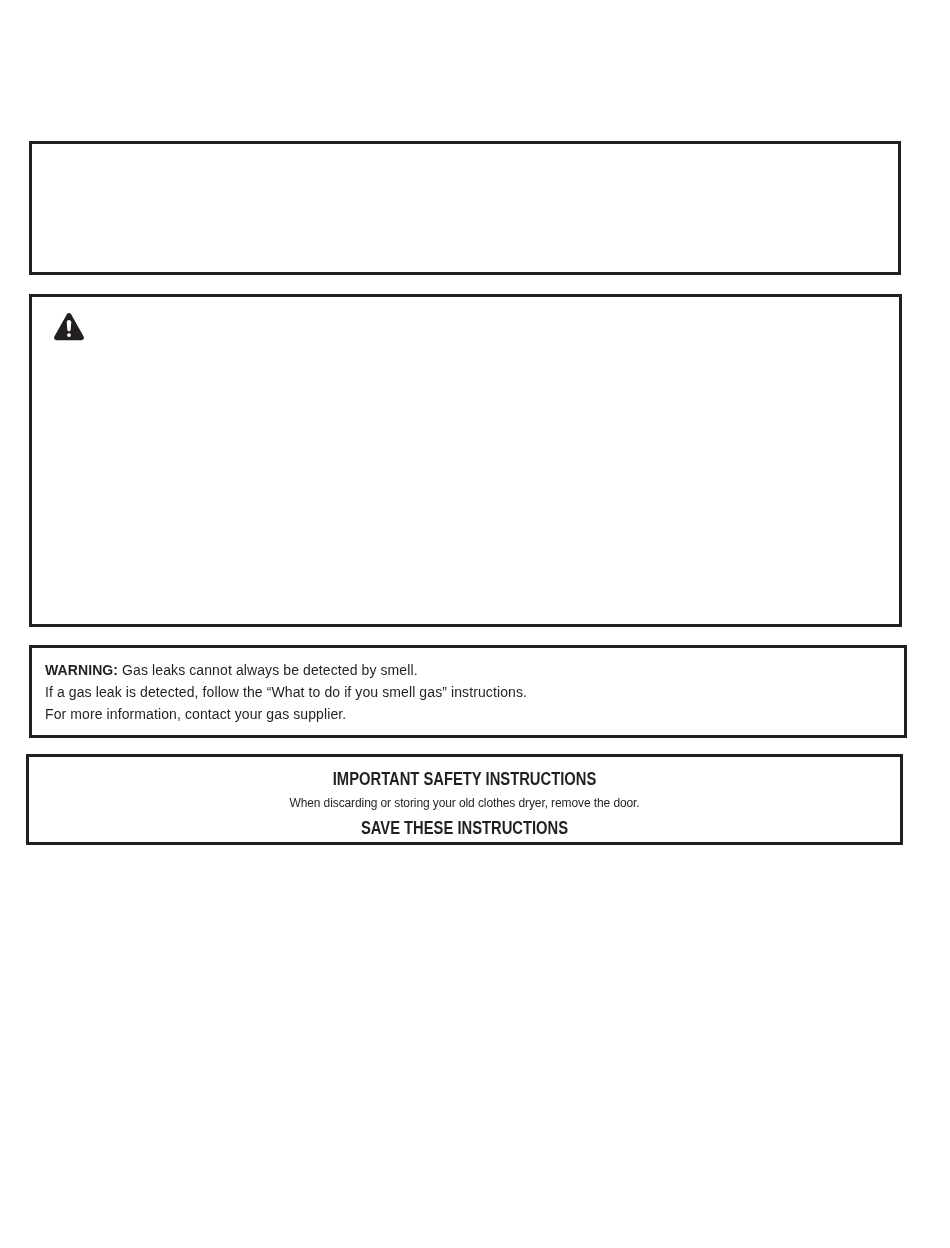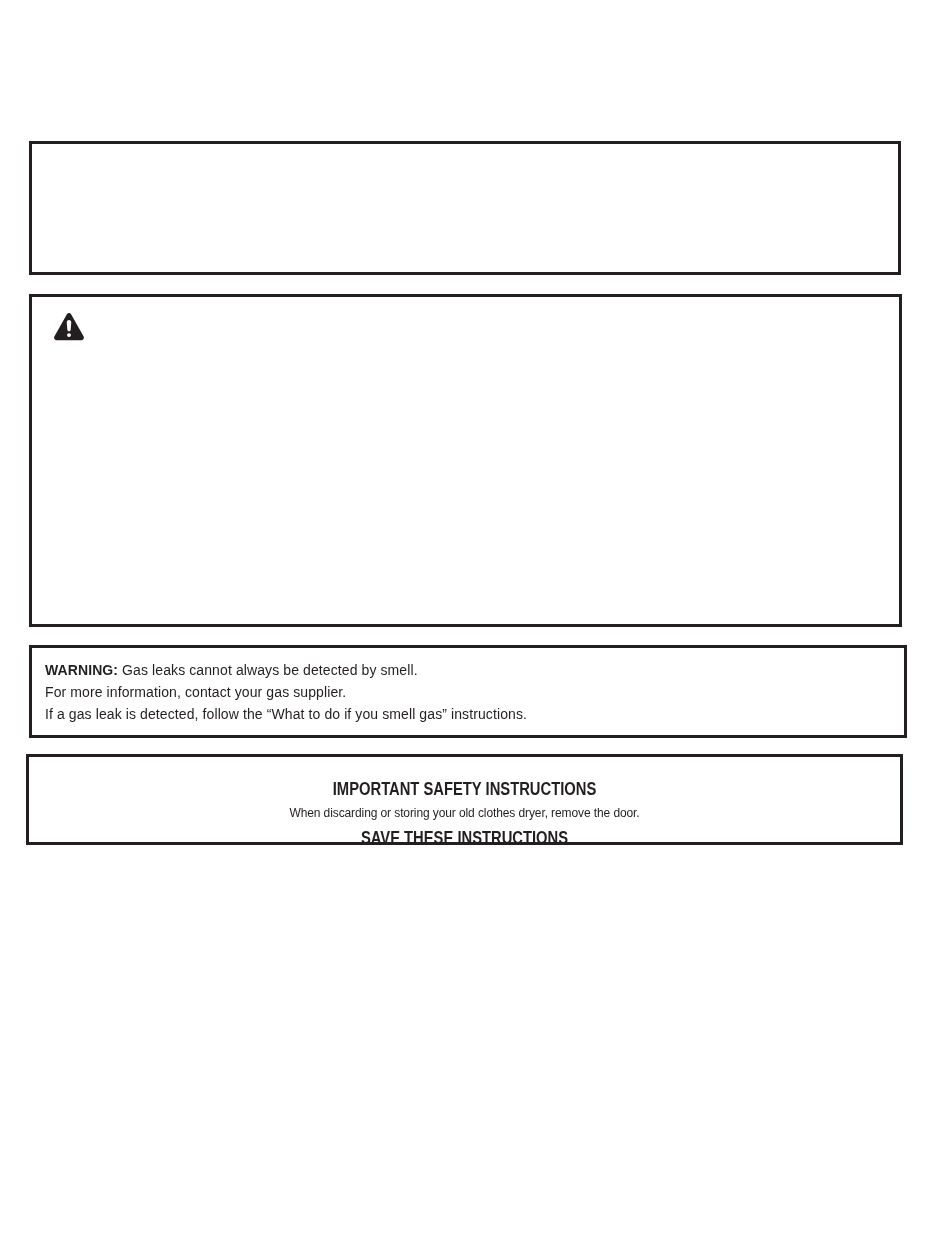--- a/index.html
+++ b/index.html
@@ -57,21 +57,21 @@
     white-space: nowrap;
   }
   .gas-line strong {
     font-weight: bold;
   }
   .box-safety {
     left: 26px;
     top: 754px;
     width: 877px;
     height: 91px;
-    padding-top: 20px;
+    padding-top: 10px;
     text-align: center;
   }
   .safety-title {
     font-weight: bold;
     font-size: 18px;
     line-height: 24px;
     transform: scaleX(0.82);
     transform-origin: 50% 50%;
     white-space: nowrap;
   }
@@ -102,22 +102,22 @@
       <svg width="32" height="29" viewBox="0 0 32 29" aria-hidden="true">
         <path d="M14.05 2.1 L1.35 24.55 c-0.9 1.6 0.25 3.6 2.1 3.6 h25.1 c1.85 0 3-2 2.1-3.6 L17.95 2.1 c-0.9-1.6-3-1.6-3.9 0 Z" fill="#231f20"></path>
         <path d="M16 8.1 c1.3 0 2.35 1.1 2.25 2.4 l-0.58 7.3 c-0.07 0.88-0.81 1.56-1.67 1.56 s-1.6-0.68-1.67-1.56 l-0.58-7.3 C13.65 9.2 14.7 8.1 16 8.1 Z" fill="#ffffff"></path>
         <circle cx="16" cy="23.1" r="1.95" fill="#ffffff"></circle>
       </svg>
     </span>
   </div>
 
   <div class="box box-gas">
     <p class="gas-line"><strong>WARNING:</strong><span> Gas leaks cannot always be detected by smell.</span></p>
+    <p class="gas-line">If a gas leak is detected, follow the “What to do if you smell gas” instructions.</p>
     <p class="gas-line">For more information, contact your gas supplier.</p>
-    <p class="gas-line">If a gas leak is detected, follow the “What to do if you smell gas” instructions.</p>
   </div>
 
   <div class="box box-safety">
     <div class="safety-title">IMPORTANT SAFETY INSTRUCTIONS</div>
     <div class="safety-body">When discarding or storing your old clothes dryer, remove the door.</div>
     <div class="safety-footer">SAVE THESE INSTRUCTIONS</div>
   </div>
 
 </div>
 

